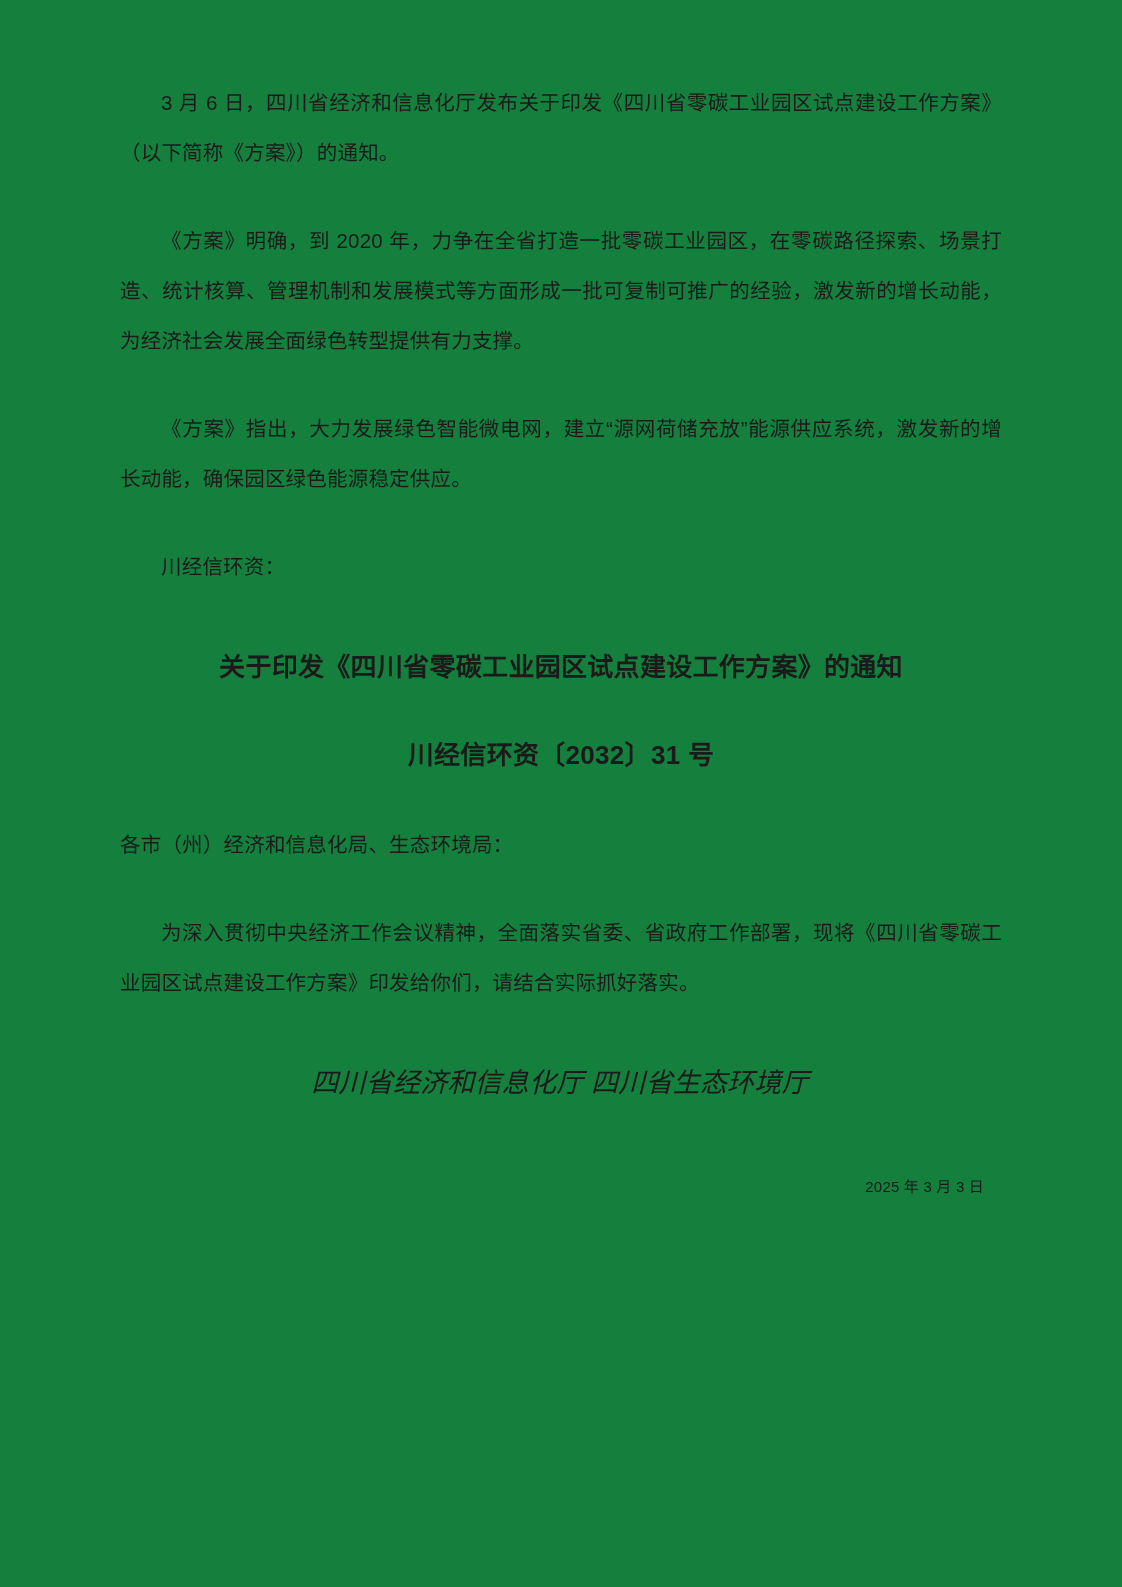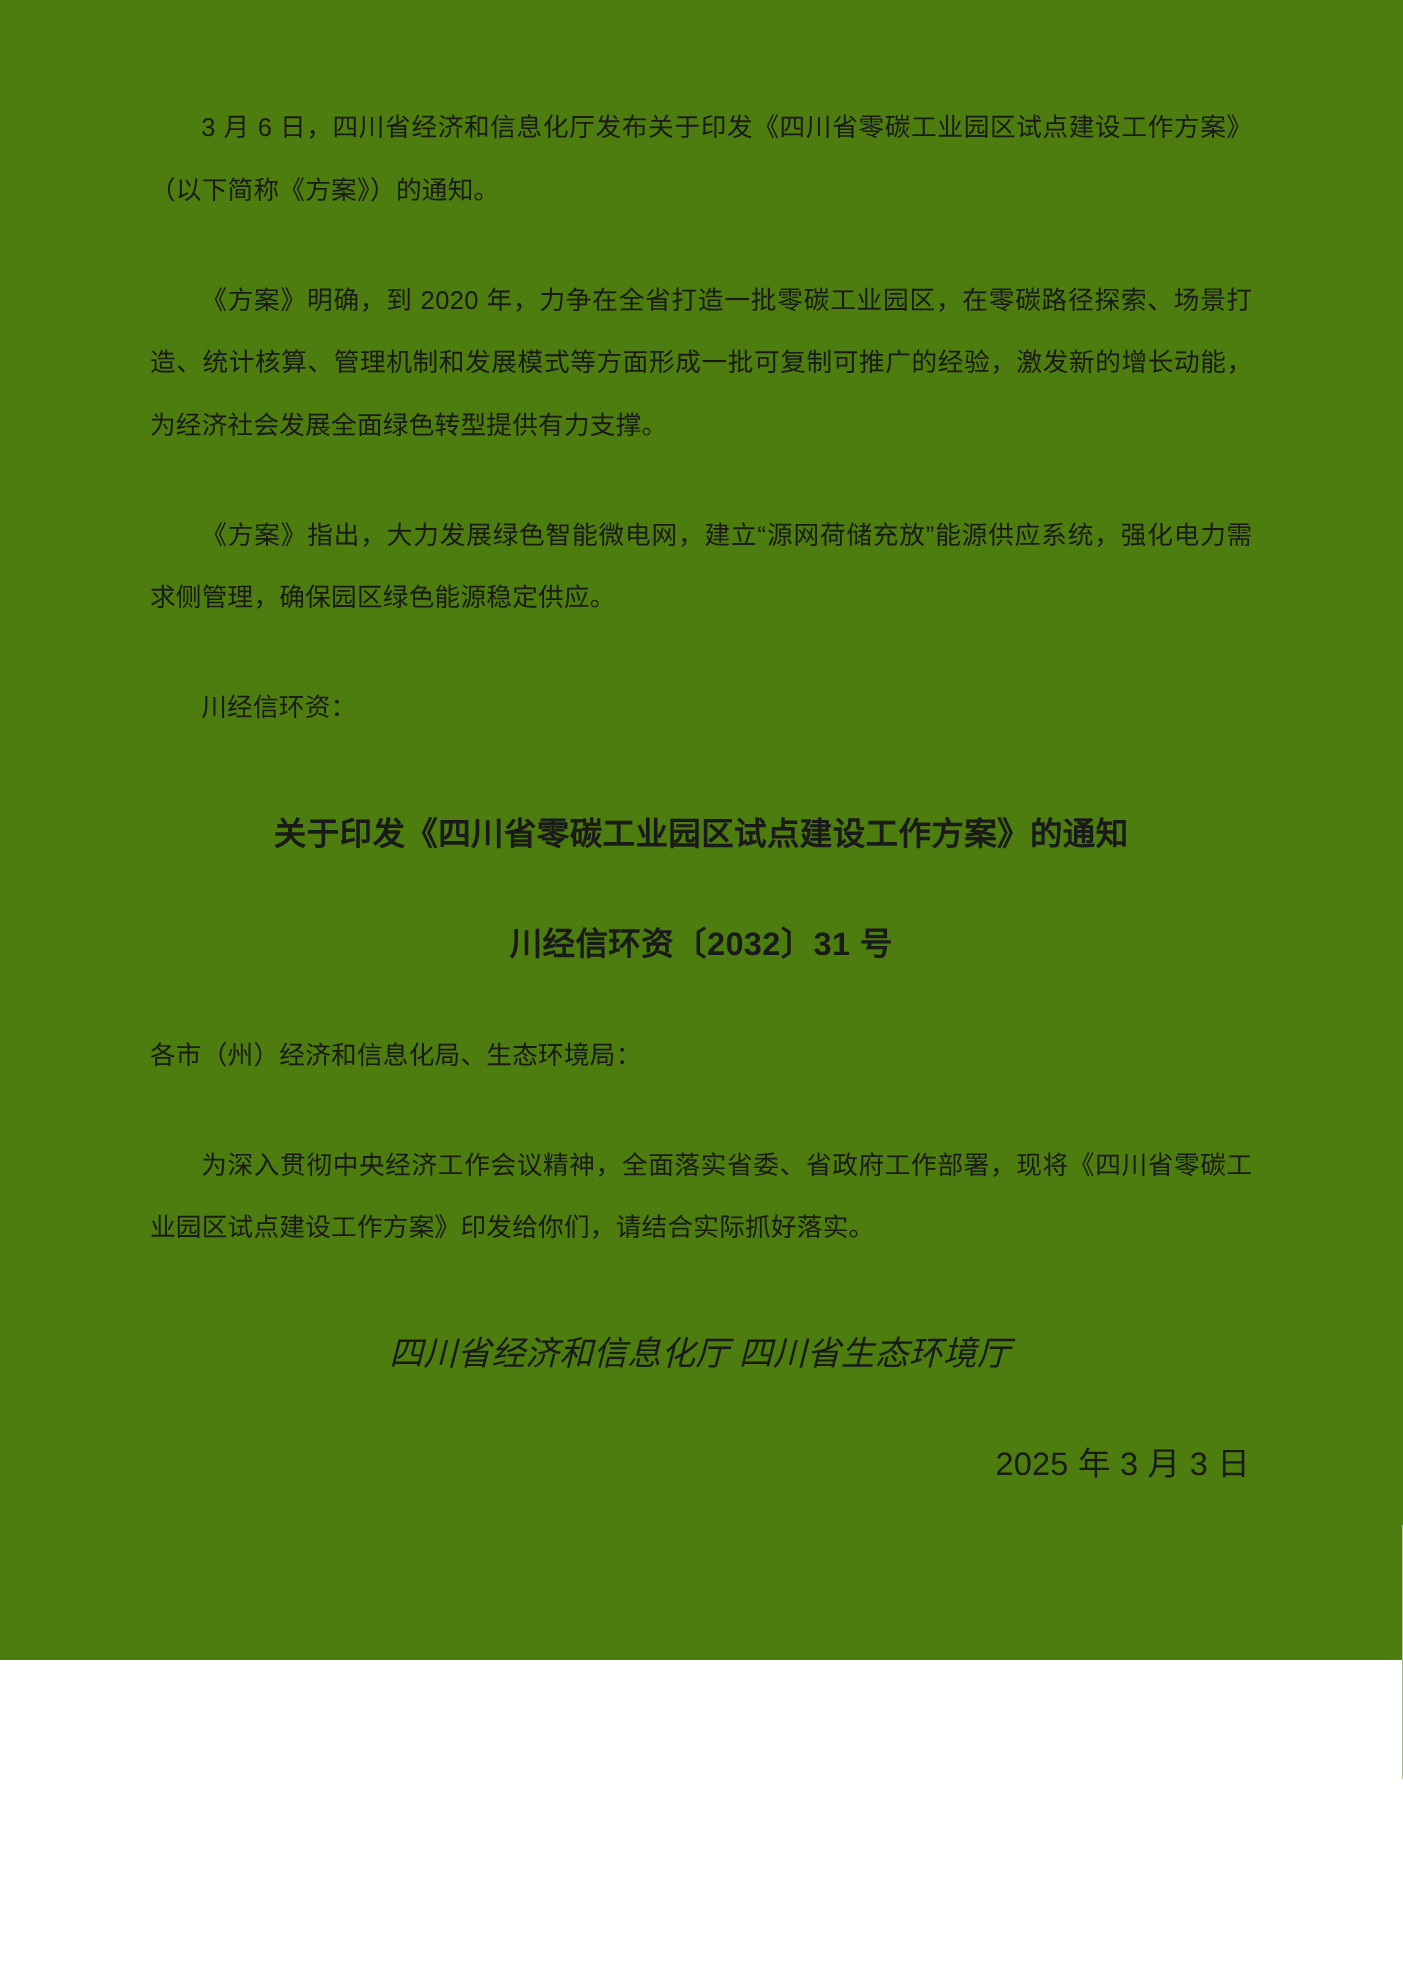--- a/index.html
+++ b/index.html
@@ -9,23 +9,23 @@
     background: #ffffff;
   }
   body {
     font-family: "Liberation Sans", "DejaVu Sans", sans-serif;
     color: #1a1a1a;
     -webkit-font-smoothing: antialiased;
   }
   .page {
     position: relative;
     width: 1122px;
-    height: 1328px;
+    height: 1587px;
     margin: 0 auto;
-    background: #4d7c0f;
+    background: #15803d;
     overflow: hidden;
     box-sizing: border-box;
   }
   .content {
     position: absolute;
     left: 120px;
     top: 78px;
     width: 882px;
   }
   .para {
@@ -57,22 +57,22 @@
     margin: 0;
     font-size: 27px;
     line-height: 46px;
     text-align: center;
     text-indent: 0;
     padding-right: 2px;
     letter-spacing: 0.2px;
     font-style: italic;
   }
   .date-line {
-    margin: 0;
-    font-size: 26px;
+    margin: 16px;
+    font-size: 15px;
     line-height: 46px;
     text-align: right;
     text-indent: 0;
     padding-right: 2px;
     letter-spacing: 0.2px;
   }
 </style>
 </head>
 <body>
 
@@ -80,21 +80,21 @@
   <div class="content">
 
     <p class="para">3 月 6 日，四川省经济和信息化厅发布关于印发《四川省零碳工业园区试点建设工作方案》（以下简称《方案》）的通知。</p>
 
     <div class="spacer-sm"></div>
 
     <p class="para">《方案》明确，到 2020 年，力争在全省打造一批零碳工业园区，在零碳路径探索、场景打造、统计核算、管理机制和发展模式等方面形成一批可复制可推广的经验，激发新的增长动能，为经济社会发展全面绿色转型提供有力支撑。</p>
 
     <div class="spacer-sm"></div>
 
-    <p class="para">《方案》指出，大力发展绿色智能微电网，建立“源网荷储充放”能源供应系统，强化电力需求侧管理，确保园区绿色能源稳定供应。</p>
+    <p class="para">《方案》指出，大力发展绿色智能微电网，建立“源网荷储充放”能源供应系统，激发新的增长动能，确保园区绿色能源稳定供应。</p>
 
     <div class="spacer-sm"></div>
 
     <p class="para">川经信环资：</p>
 
     <div class="spacer-md"></div>
 
     <p class="centered">关于印发《四川省零碳工业园区试点建设工作方案》的通知</p>
 
     <div class="spacer-lg"></div>

